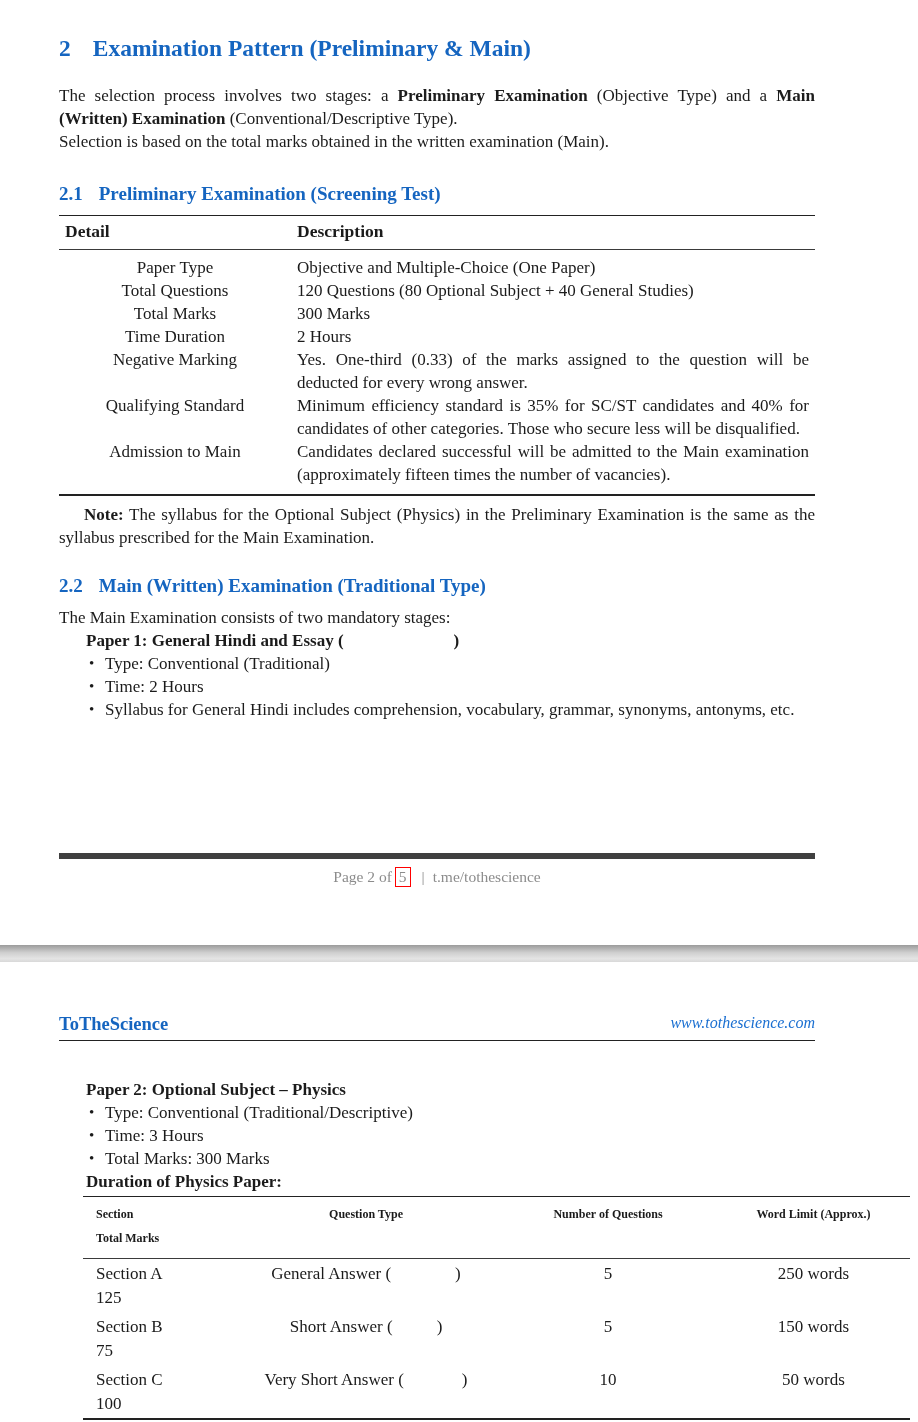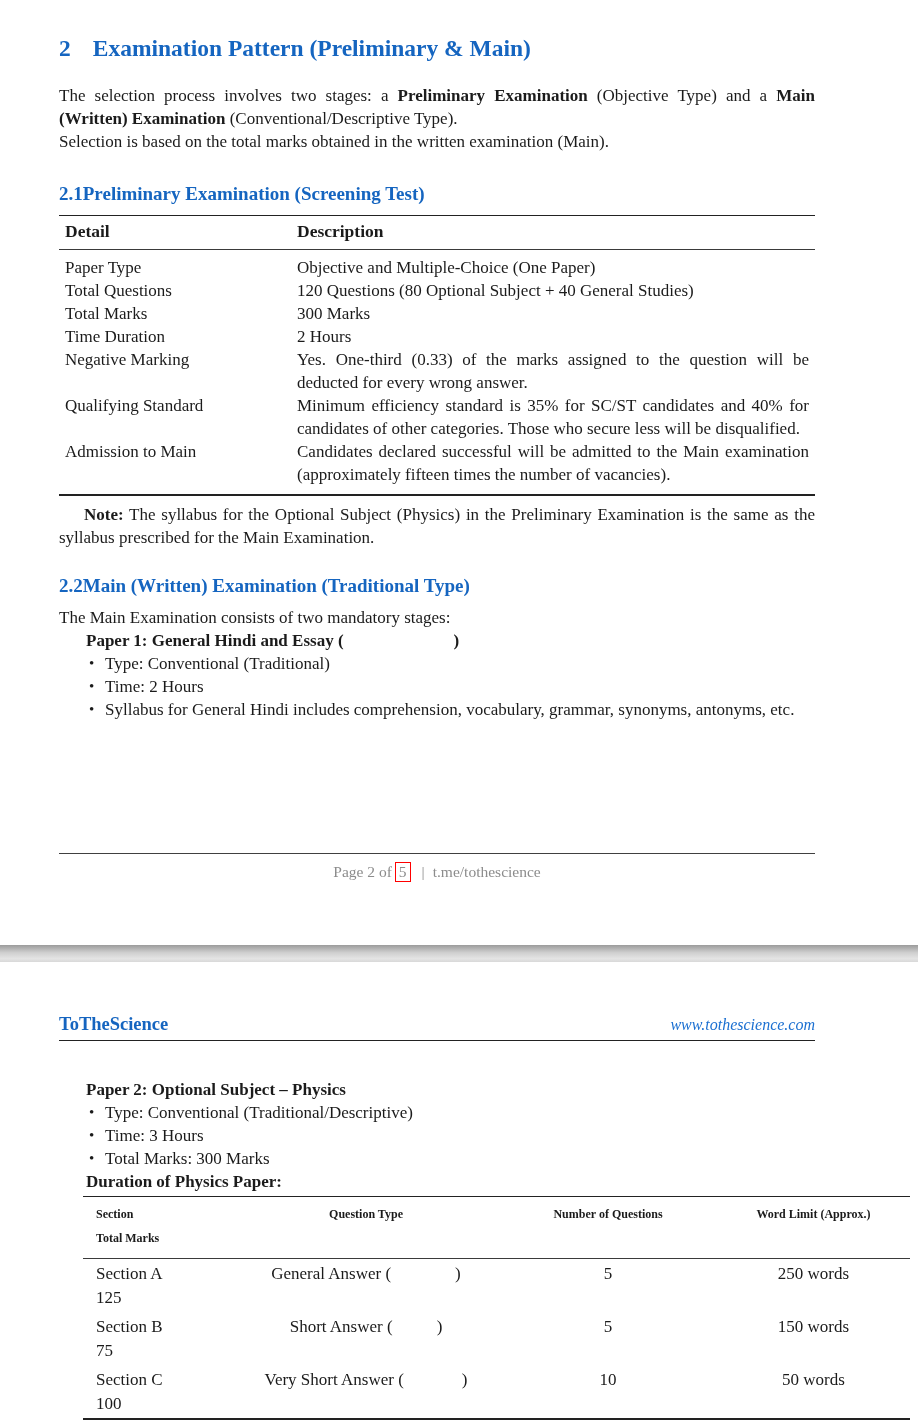--- a/index.html
+++ b/index.html
@@ -14,56 +14,56 @@
     width:918px;height:1422px;background:#fff;color:#1b1b1b;
     font-family:"Liberation Serif","DejaVu Serif",serif;
     font-size:17px;
   }
   .page{background:#fff;}
   .page1{position:relative;height:945px;padding:16px 103px 0 59px;}
   
   h1{margin:0;padding-top:17px;font-size:23.5px;line-height:30px;color:var(--heading-blue);font-weight:bold;}
   h1 .sec-num{margin-right:22px;}
   h2{margin:28px 0 0;font-size:19px;line-height:25px;color:var(--heading-blue);font-weight:bold;}
-  h2 .sec-num{}
+  h2 .sec-num{margin-right:16px;}
   h2.h2-second{margin-top:24px;}
   
   .para{margin:21px 0 0;line-height:23px;text-align:justify;}
   .note{margin:7px 0 0;line-height:23px;text-align:justify;text-indent:25px;}
   .main-intro{margin:8px 0 0;line-height:23px;}
   .paper-line{margin:0;padding-left:27px;line-height:23px;font-weight:bold;}
   
   ul.bullets{margin:0;padding:0;list-style:none;}
   ul.bullets li{position:relative;padding-left:46px;line-height:23px;text-align:justify;}
   ul.bullets li::before{content:"\2022";position:absolute;left:30px;top:0;font-size:15px;}
   
   table.t1{width:100%;margin-top:9px;border-collapse:collapse;border-top:1.5px solid var(--rule-dark);border-bottom:2px solid var(--rule-dark);}
   table.t1 th{text-align:left;font-weight:bold;font-size:17.5px;padding:5px 6px 7px;border-bottom:1.2px solid #3a3a3a;}
-  table.t1 td{vertical-align:top;padding:0 6px;line-height:23px;}
+  table.t1 td{vertical-align:top;padding:0 6px;line-height:23px;text-align:center;}
   table.t1 col.c1{width:232px;}
   table.t1 td.desc{text-align:justify;}
   table.t1 tbody tr:first-child td{padding-top:6px;}
   table.t1 tbody tr:last-child td{padding-bottom:8px;}
   
   .gap{display:inline-block;}
   .gap-paper1{width:110px;}
   .gap-general{width:64px;}
   .gap-short{width:44px;}
   .gap-vshort{width:58px;}
   
-  .footer{position:absolute;left:59px;right:103px;top:853px;border-top:1px solid #404040;
+  .footer{position:absolute;left:59px;right:103px;top:853px;border-top:6px solid #404040;
           padding-top:8px;text-align:center;color:var(--footer-gray);font-size:15.5px;}
   .pagebox{display:inline-block;border:1.5px solid #f00;padding:0 3px;margin:0 3px;line-height:18px;color:var(--footer-gray);}
   .footer .sep{margin:0 8px;}
   
   .page-sep{height:17px;background:linear-gradient(to bottom,#9b9b9b 0%,#cfcfcf 45%,#e4e4e4 80%,#d8d8d8 100%);}
   
   .page2{position:relative;height:460px;padding:0 0 0 59px;}
   .p2header{width:756px;padding-top:52px;padding-bottom:5px;border-bottom:1.5px solid var(--rule-dark);
-            display:flex;justify-content:space-between;align-items:center;gap:32px;}
+            display:flex;justify-content:space-between;align-items:flex-start;gap:32px;}
   .brand{color:var(--heading-blue);font-weight:bold;font-size:18.5px;}
   .site{color:var(--link-blue);font-size:16px;font-style:italic;}
   .paper-line2{margin:37px 0 0;padding-left:27px;line-height:23px;font-weight:bold;}
   .structure-label{margin:0;padding-left:27px;line-height:23px;font-weight:bold;}
   
   table.t2{width:827px;margin-left:24px;margin-top:3px;border-collapse:collapse;
            border-top:1.5px solid var(--rule-dark);border-bottom:2px solid var(--rule-dark);}
   table.t2 th{font-weight:bold;font-size:12px;vertical-align:top;padding:5px 0 8px;border-bottom:1.2px solid #3a3a3a;line-height:24px;}
   table.t2 td{vertical-align:top;padding:3px 0 2px;line-height:24px;}
   table.t2 .c1{width:150px;text-align:left;padding-left:13px;}

